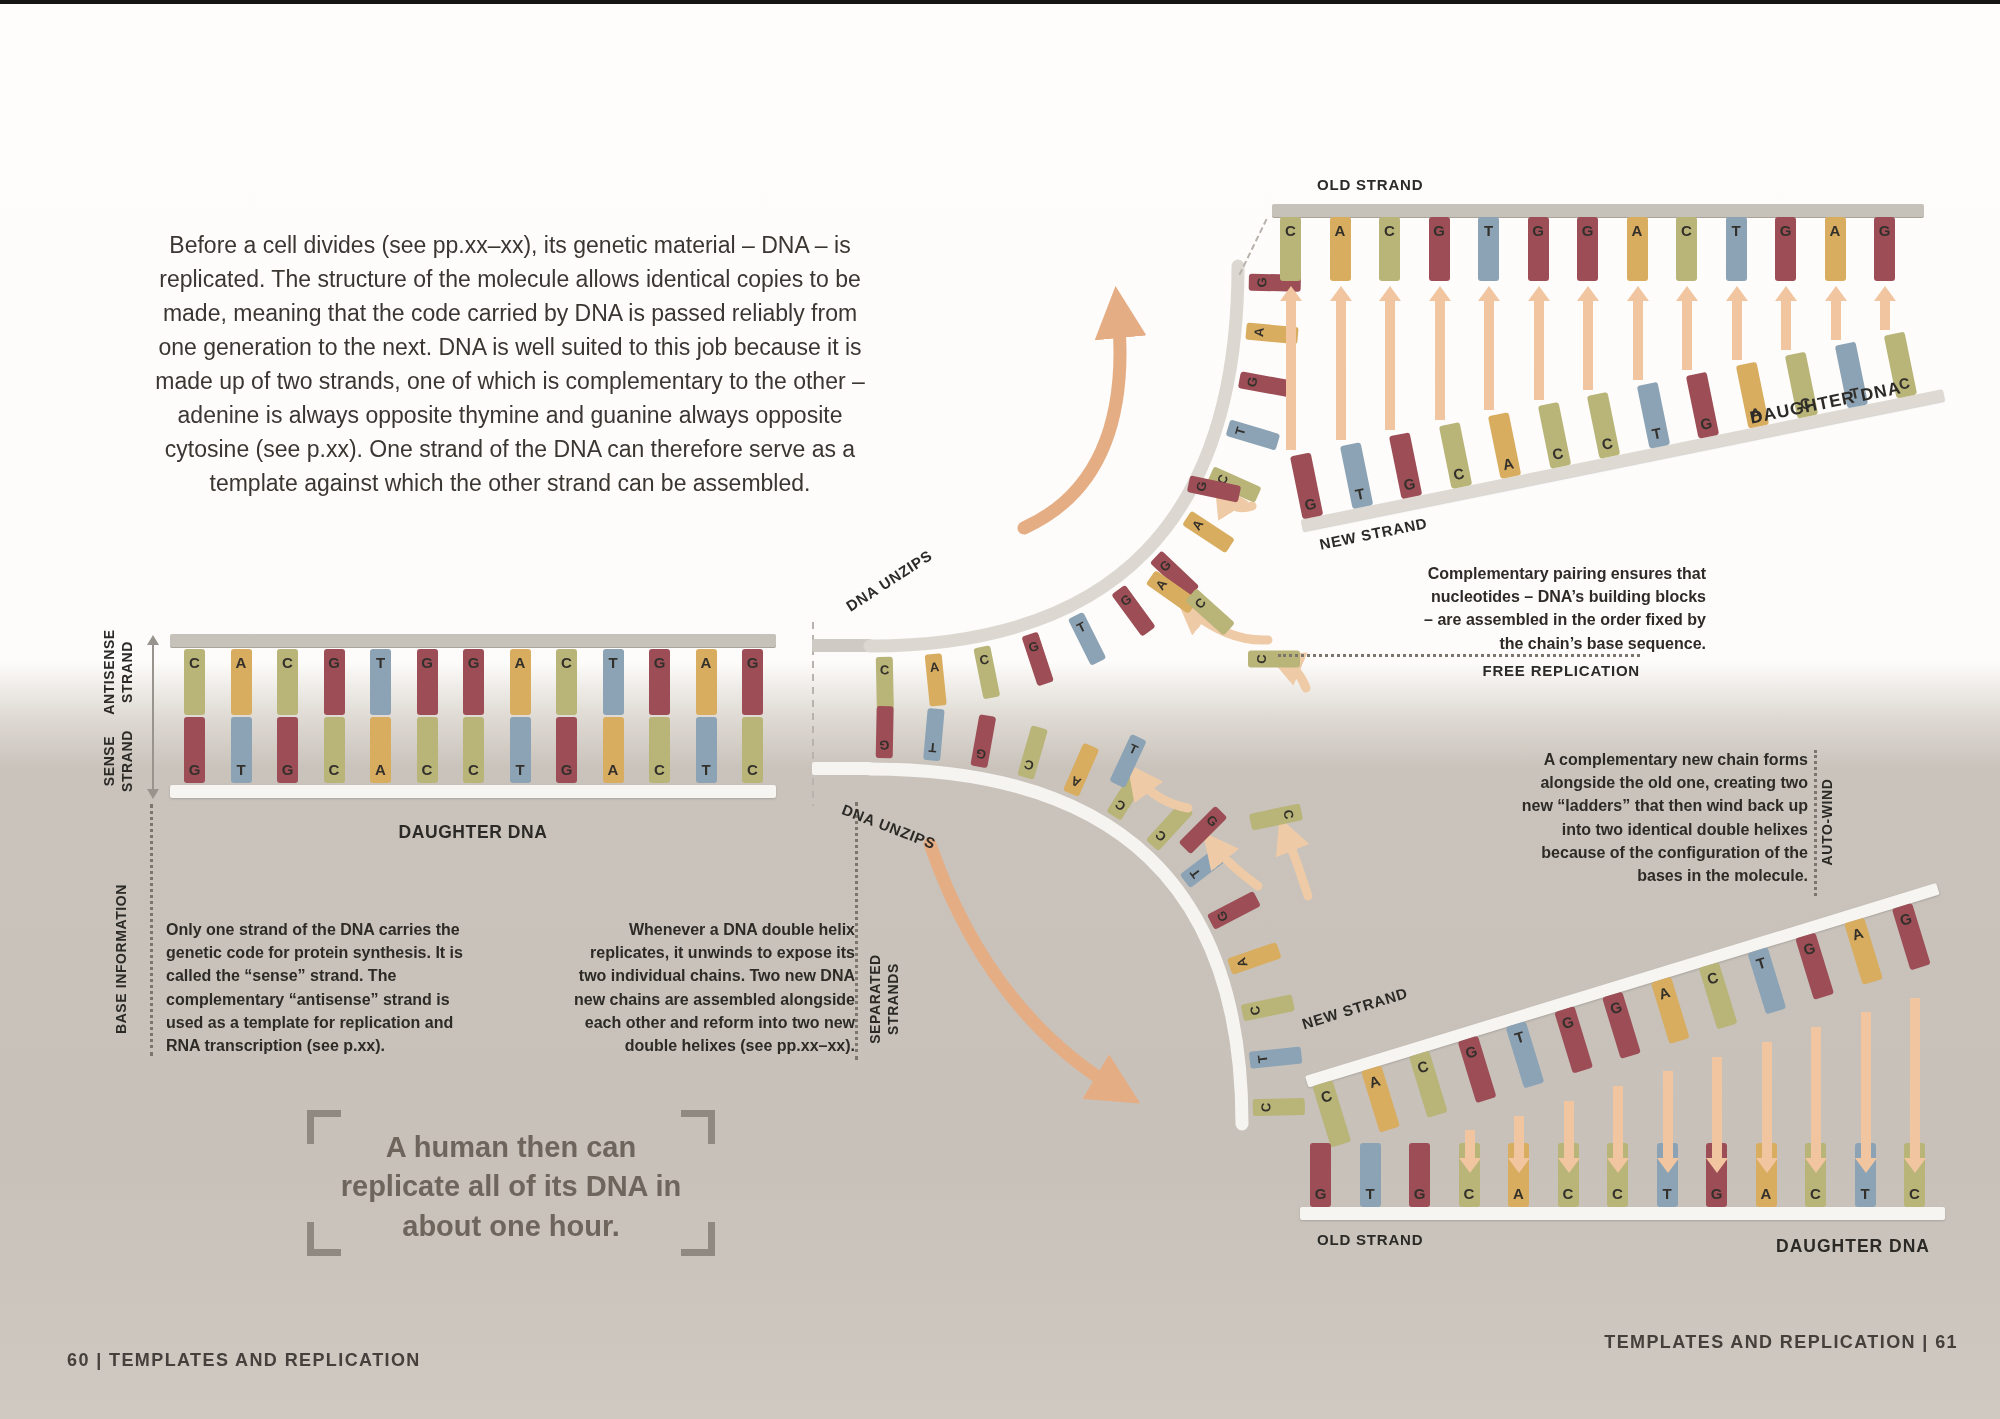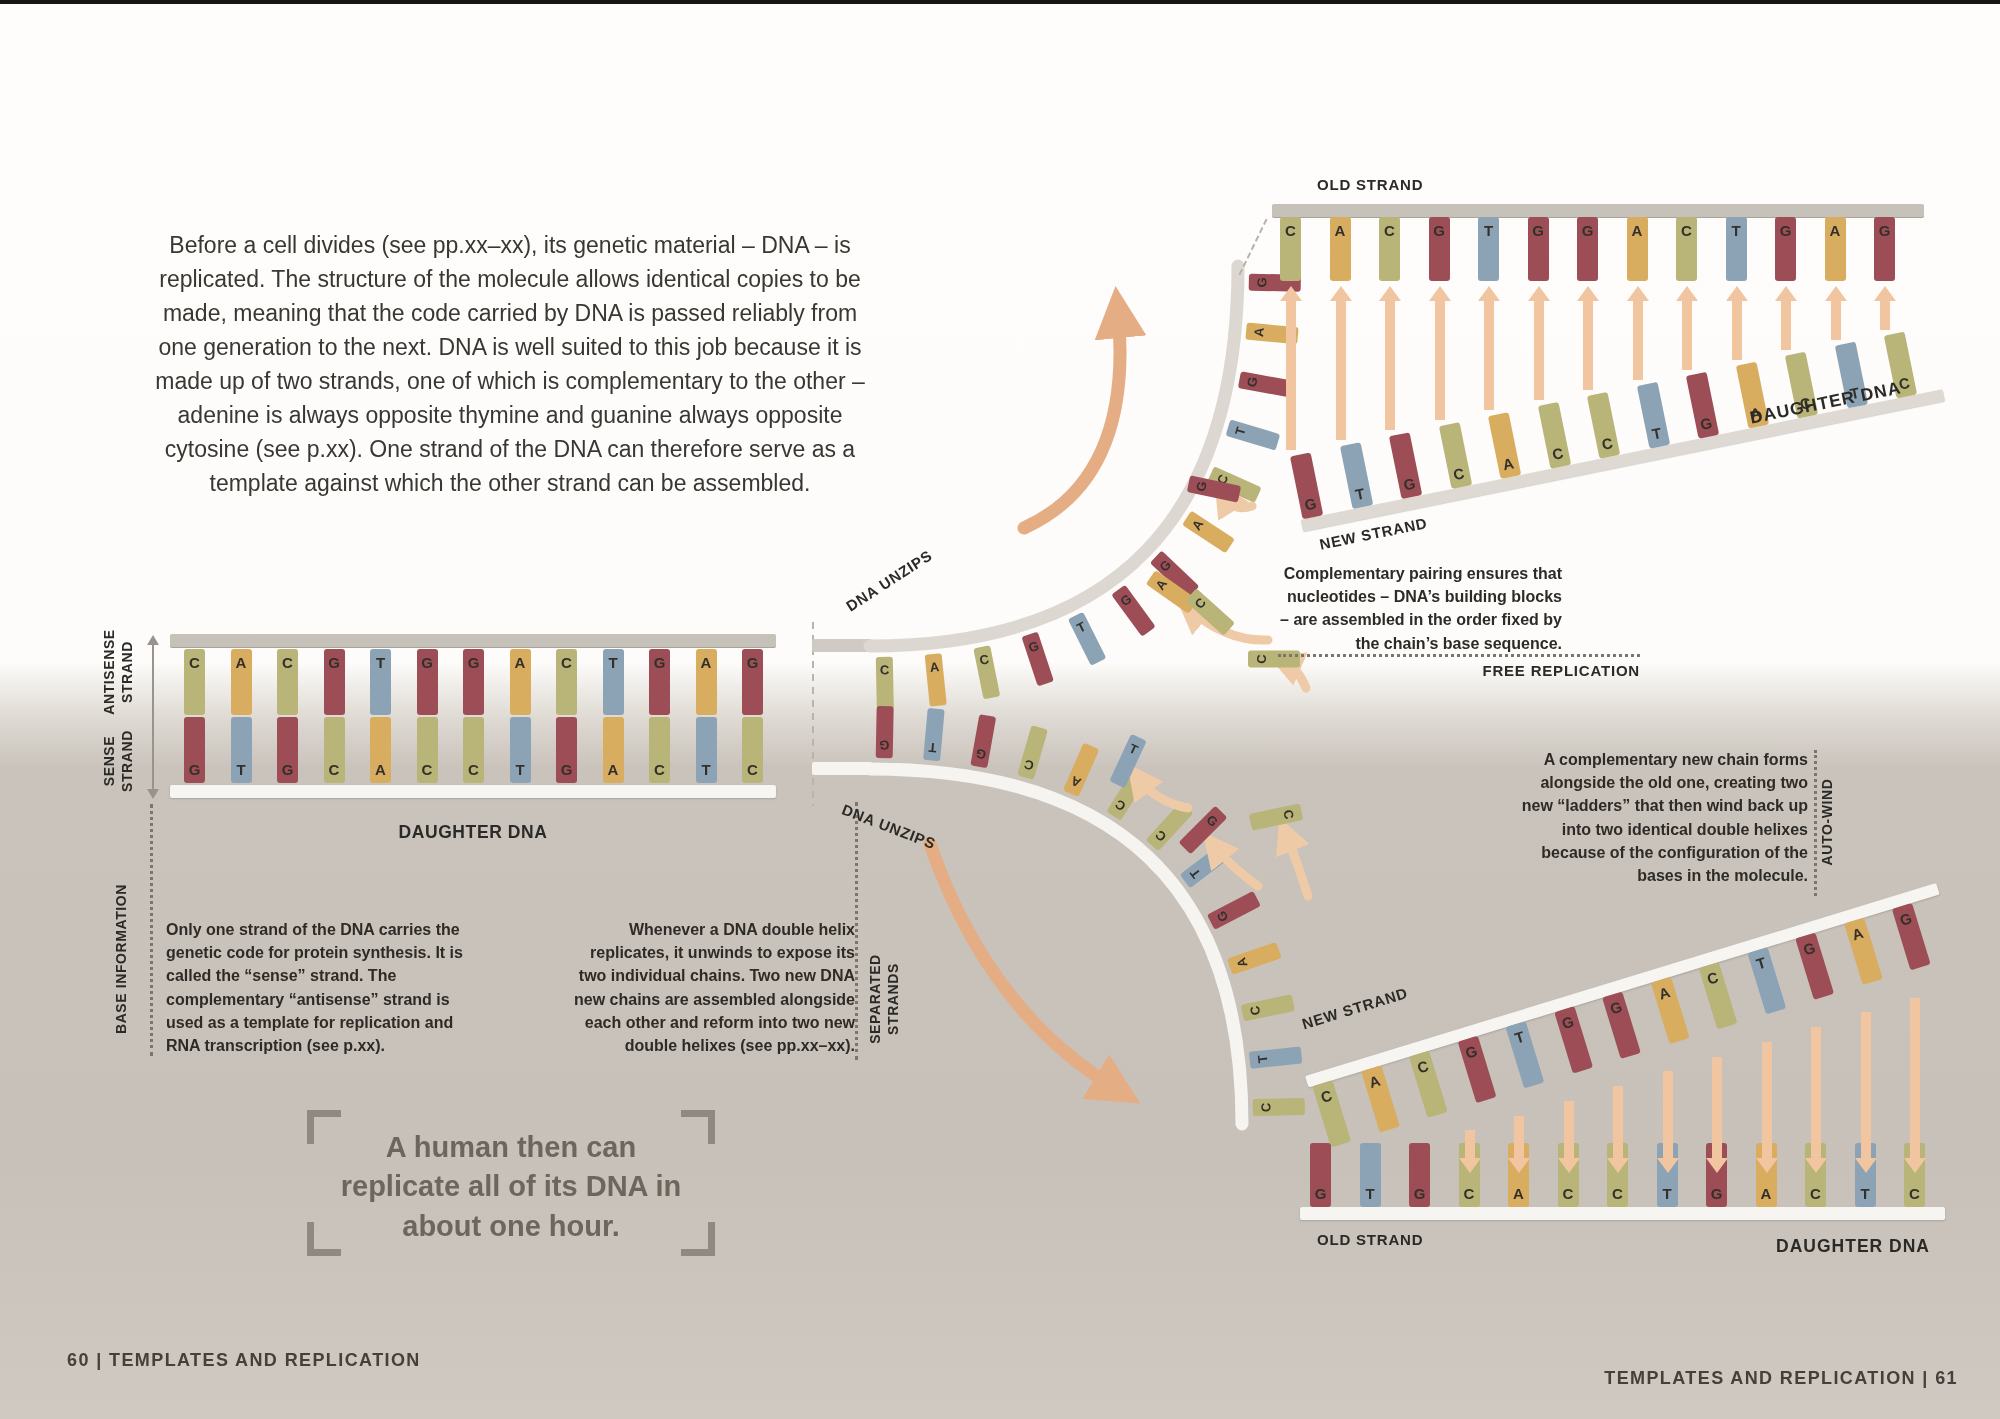--- a/index.html
+++ b/index.html
@@ -94,21 +94,21 @@
   <div class="abs dotv" style="left:855px;top:798px;height:258px;"></div>
   <div class="abs vlab" style="left:821px;top:975px;width:130px;height:40px;transform:rotate(-90deg);">SEPARATED STRANDS</div>
 
   <div class="abs bracket bk-tl" style="left:307px;top:1106px;"></div>
   <div class="abs bracket bk-tr" style="left:681px;top:1106px;"></div>
   <div class="abs bracket bk-bl" style="left:307px;top:1218px;"></div>
   <div class="abs bracket bk-br" style="left:681px;top:1218px;"></div>
   <div class="abs quote" style="left:336px;top:1124px;width:350px;">A human then can replicate all of its DNA in about one hour.</div>
 
   <div class="abs footer" style="left:67px;top:1346px;">60 | TEMPLATES AND REPLICATION</div>
-  <div class="abs footer" style="right:42px;top:1364px;text-align:right;">TEMPLATES AND REPLICATION | 61</div>
+  <div class="abs footer" style="right:42px;top:1328px;text-align:right;">TEMPLATES AND REPLICATION | 61</div>
 
   <svg id="fork-svg" class="abs" style="left:800px;top:190px;" width="520" height="960" viewBox="0 0 520 960">
       <defs>
         <marker id="bigAH" viewBox="0 0 10 10" refX="5" refY="5" markerWidth="4" markerHeight="4" orient="auto">
           <path d="M0,0 L10,5 L0,10 z" fill="#e5ad84"></path>
         </marker>
         <marker id="smAH" viewBox="0 0 10 10" refX="5" refY="5" markerWidth="4" markerHeight="4" orient="auto">
           <path d="M0,0 L10,5 L0,10 z" fill="#eecaa7"></path>
         </marker>
       </defs>
@@ -317,21 +317,21 @@
         <div class="abs tile lbot" style="left: 456.5px; top: 0px; height: 64px; background: rgb(217, 173, 95);">A</div>
         <div class="abs tile lbot" style="left: 507px; top: 0px; height: 64px; background: rgb(185, 180, 120);">C</div>
         <div class="abs tile lbot" style="left: 557.5px; top: 0px; height: 64px; background: rgb(139, 163, 181);">T</div>
         <div class="abs tile lbot" style="left: 608px; top: 0px; height: 64px; background: rgb(185, 180, 120);">C</div>
       </div>
     </div>
   <div class="abs dashv" style="left:1252px;top:212px;height:62px;transform:rotate(26deg);"></div>
   <div class="abs lab" style="left:1318px;top:532px;transform:rotate(-11.5deg);transform-origin:0 0;">NEW STRAND</div>
   <div class="abs lab-big" style="left:1748px;top:404px;transform:rotate(-11.5deg);transform-origin:0 0;">DAUGHTER DNA</div>
 
-  <div class="abs note" style="left:1276px;top:558px;width:286px;text-align:right;">Complementary pairing ensures that nucleotides – DNA’s building blocks – are assembled in the order fixed by the chain’s base sequence.</div>
+  <div class="abs note" style="left:1420px;top:558px;width:286px;text-align:right;">Complementary pairing ensures that nucleotides – DNA’s building blocks – are assembled in the order fixed by the chain’s base sequence.</div>
   <div class="abs doth" style="left:1278px;top:650px;width:362px;"></div>
   <div class="abs lab" style="left:1378px;top:658px;width:262px;text-align:right;">FREE REPLICATION</div>
 
   <div class="abs note" style="left:1518px;top:744px;width:290px;text-align:right;">A complementary new chain forms alongside the old one, creating two new “ladders” that then wind back up into two identical double helixes because of the configuration of the bases in the molecule.</div>
   <div class="abs dotv" style="left:1814px;top:746px;height:146px;"></div>
   <div class="abs vlab" style="left:1778px;top:798px;width:120px;height:40px;transform:rotate(-90deg);white-space:nowrap;">AUTO-WIND</div>
 
   <div class="abs" id="br-diagram" style="left:1270px;top:850px;width:700px;height:440px;">
       <div class="abs rot" style="left: 35px; top: 222px; width: 662px; height: 78px; transform: rotate(-17deg);">
         <div class="abs rail white" style="left: 0px; top: 0px; width: 660px; height: 12px;"></div>

